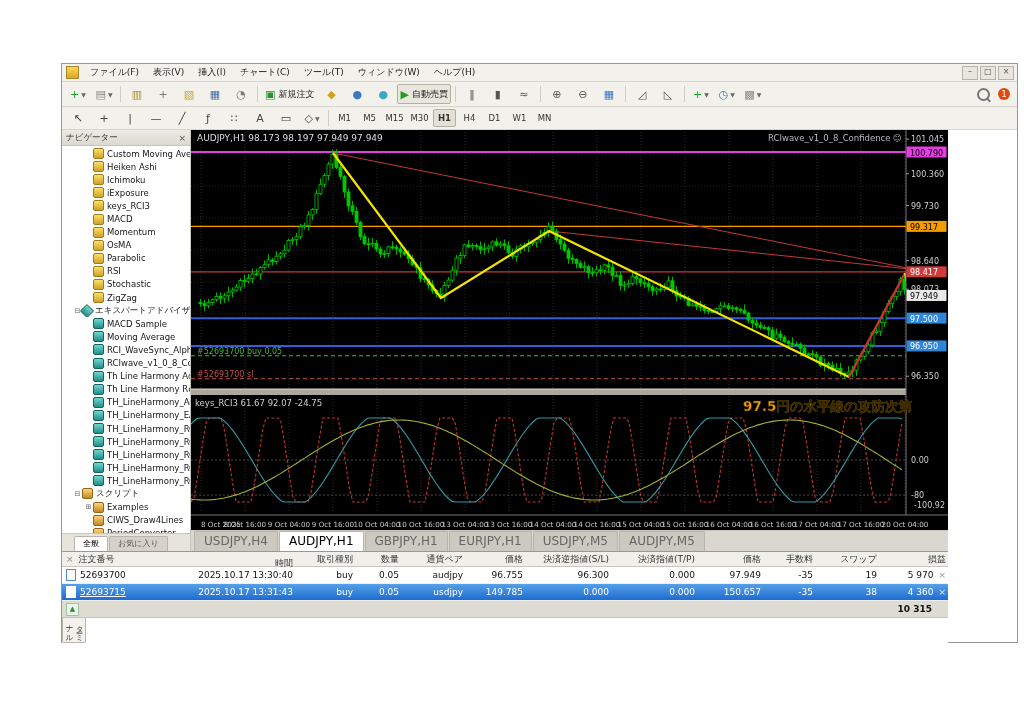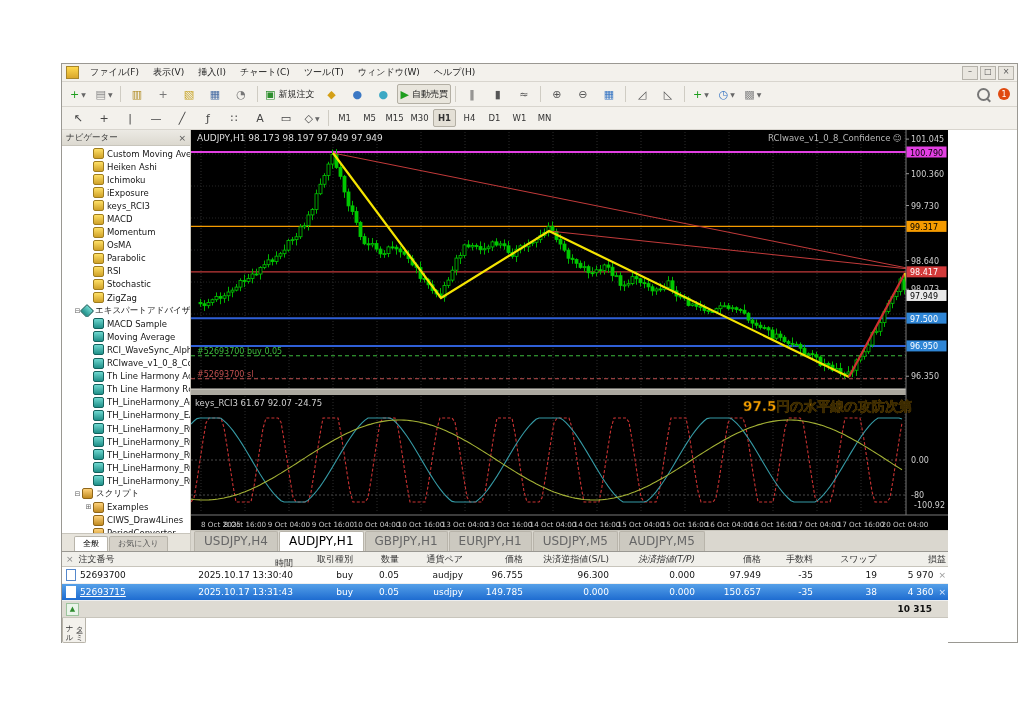--- a/index.html
+++ b/index.html
@@ -853,21 +853,21 @@
           <span class="cell first" style="width: 95px;">
             <span class="thx">×</span>
             <span>注文番号</span>
           </span>
           <span class="cell" style="width: 140px; margin-top: 8px;"><span>時間</span></span>
           <span class="cell" style="width: 60px;"><span>取引種別</span></span>
           <span class="cell" style="width: 46px;"><span>数量</span></span>
           <span class="cell" style="width: 64px;"><span>通貨ペア</span></span>
           <span class="cell" style="width: 60px;"><span>価格</span></span>
           <span class="cell" style="width: 86px;"><span>決済逆指値(S/L)</span></span>
-          <span class="cell" style="width: 86px; font-style: italic;"><span>決済指値(T/P)</span></span>
+          <span class="cell" style="width: 86px;"><span>決済指値(T/P)</span></span>
           <span class="cell" style="width: 66px;"><span>価格</span></span>
           <span class="cell" style="width: 52px;"><span>手数料</span></span>
           <span class="cell" style="width: 64px;"><span>スワップ</span></span>
           <span class="cell" style="width: 69px;"><span>損益</span></span>
         </div>
       <div id="tbody">
           <div class="trow">
             <span class="cell first" style="width: 95px;">
               <span class="doc"></span>
               <span>52693700</span>

